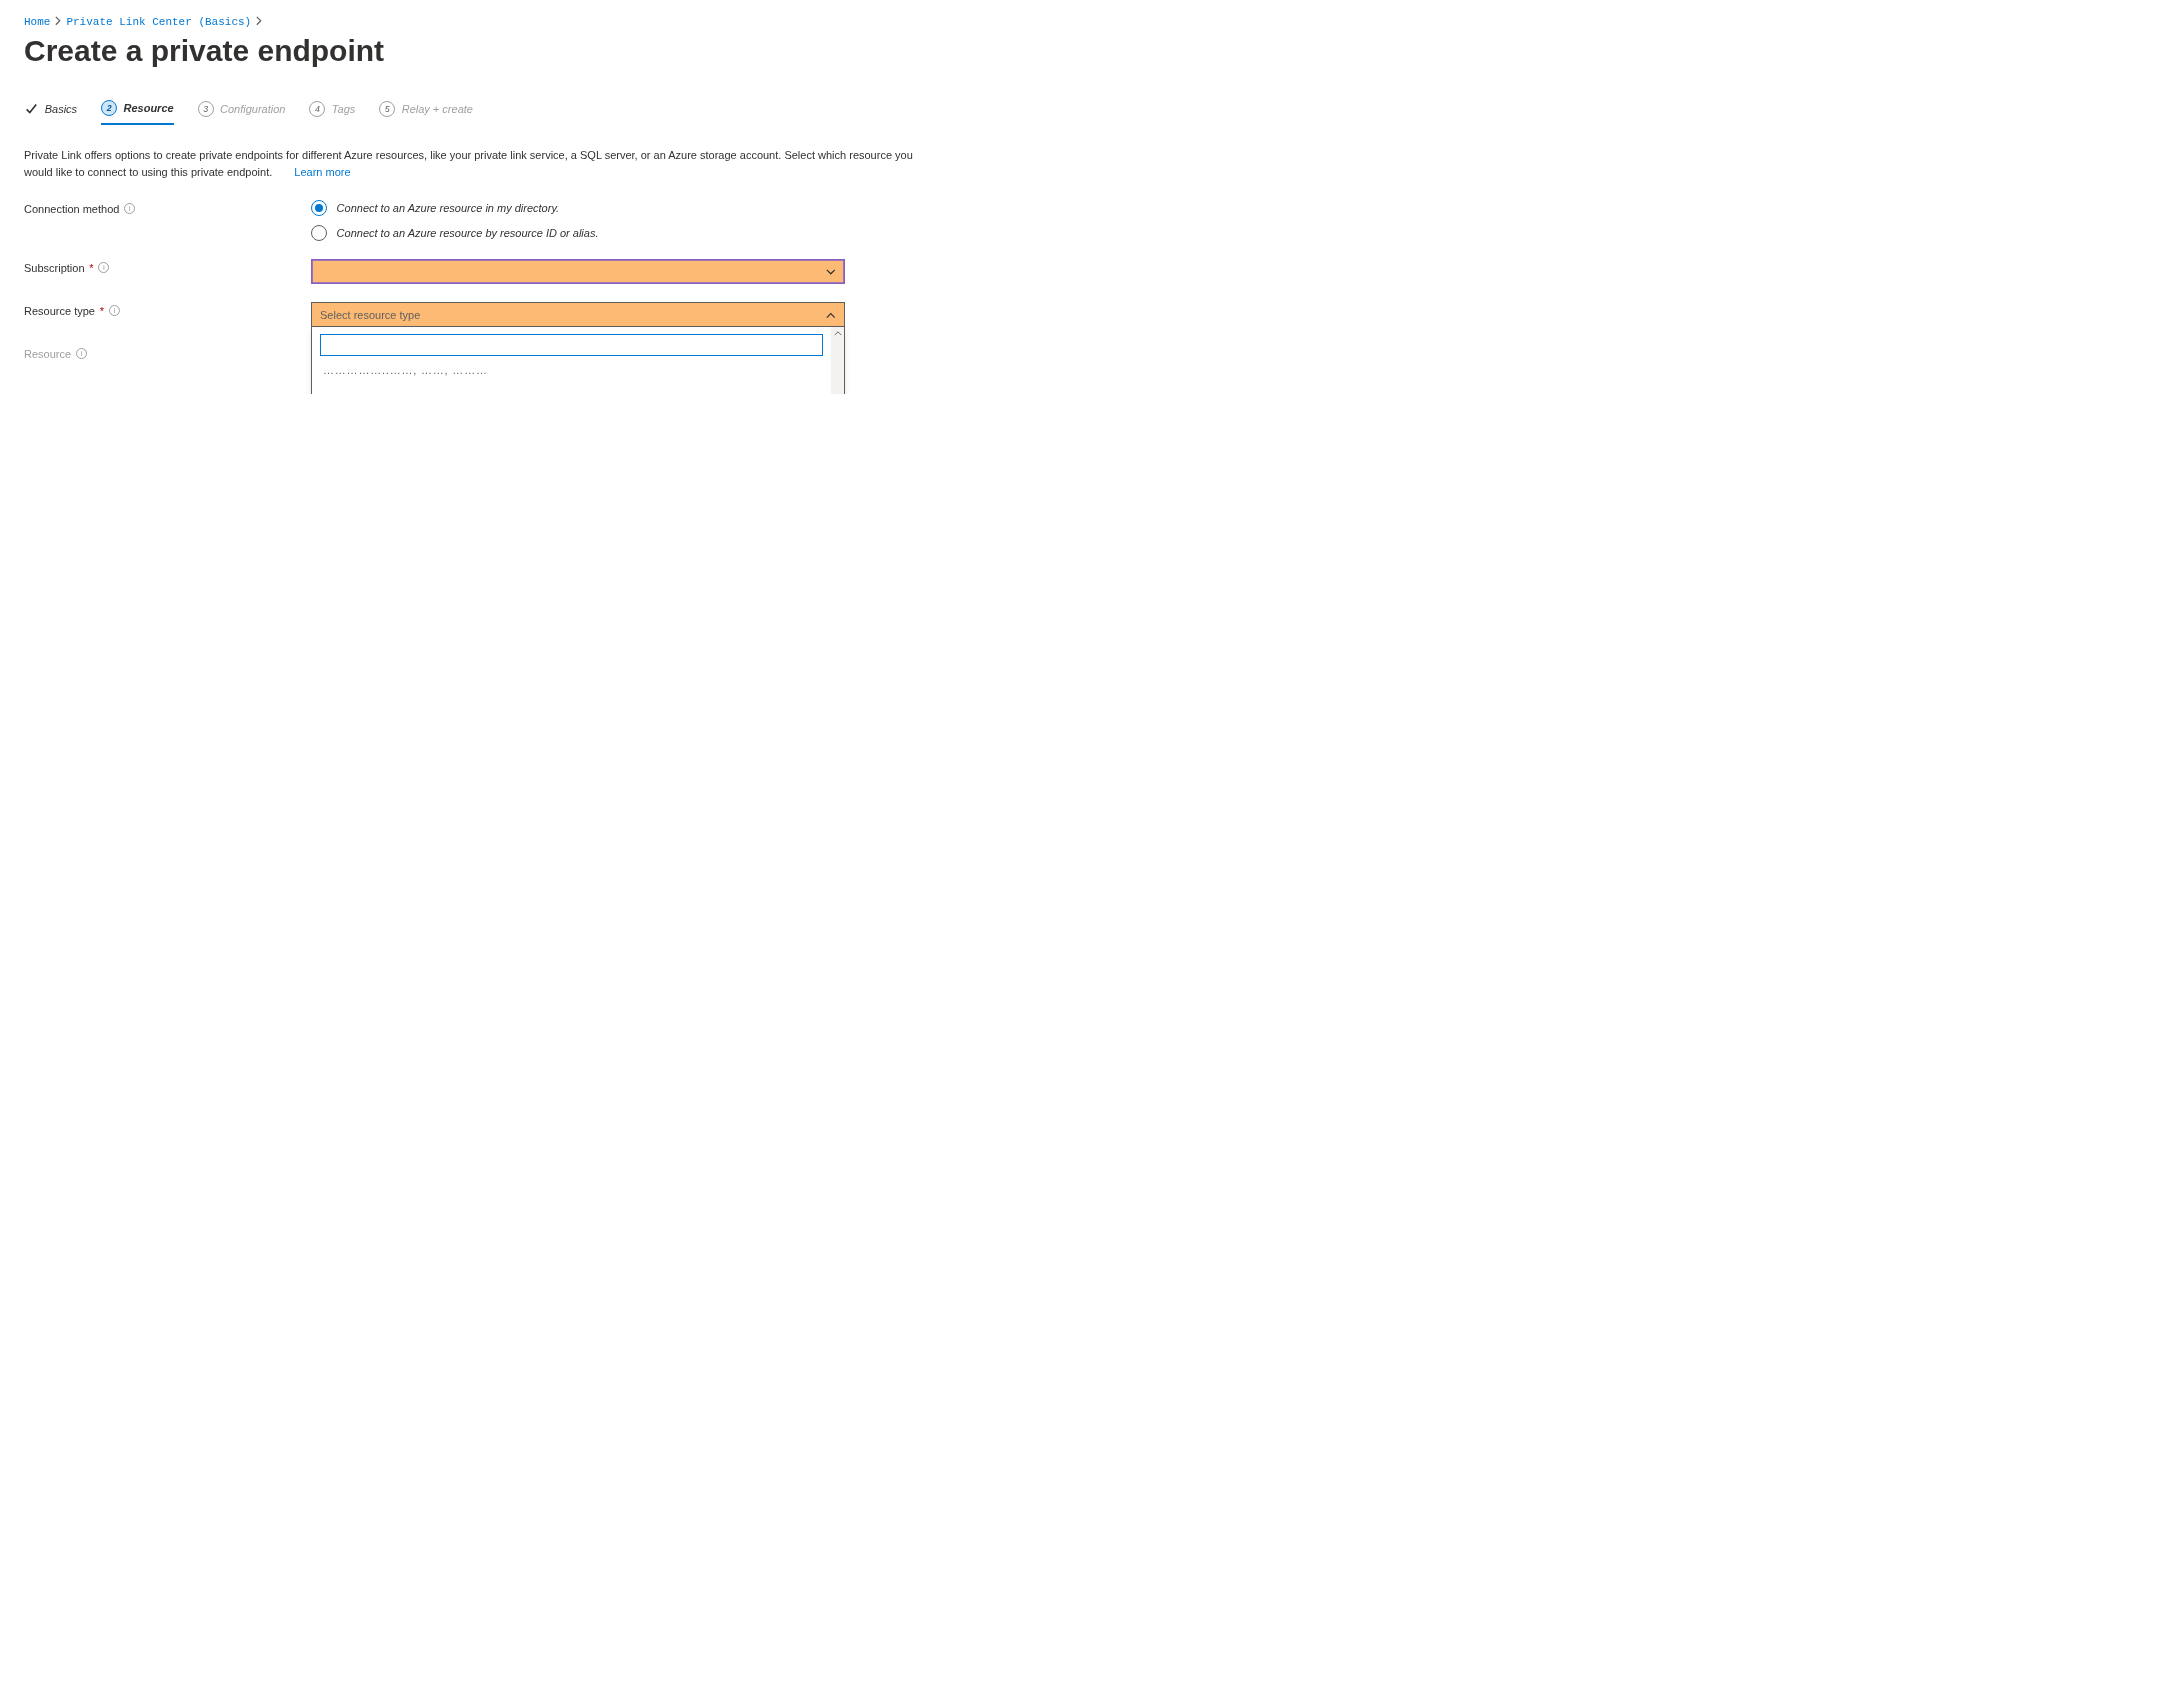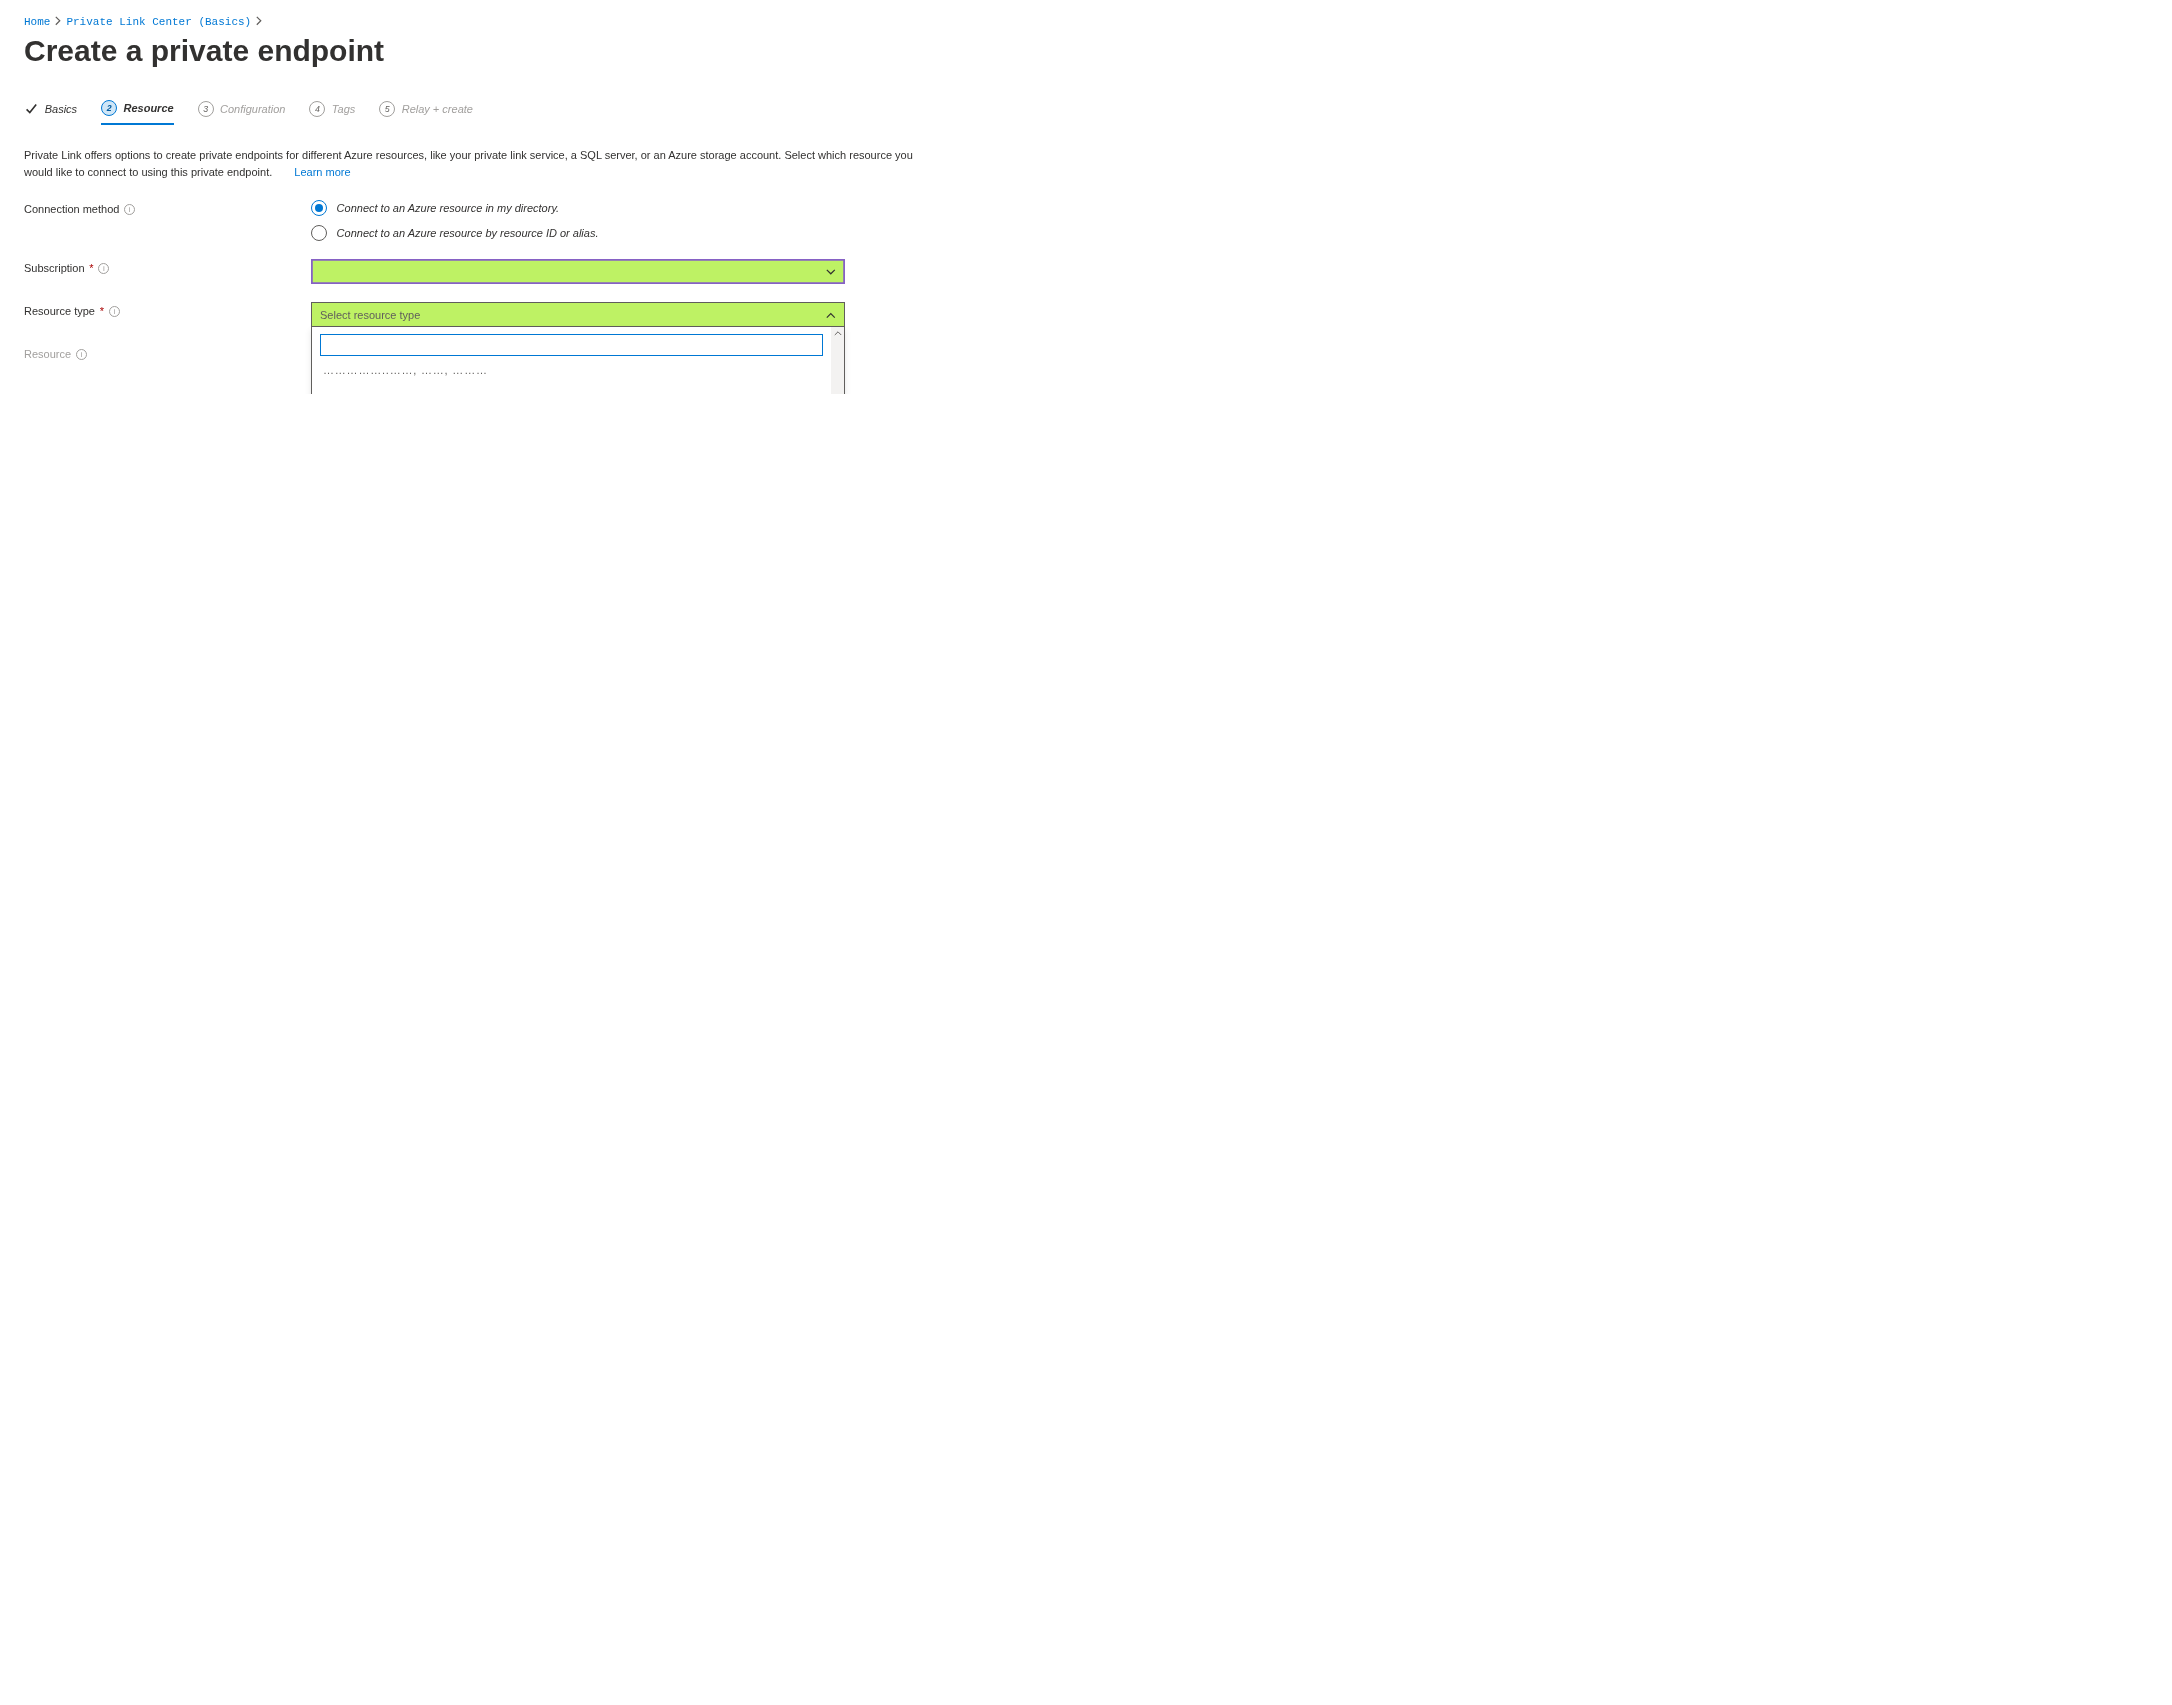--- a/index.html
+++ b/index.html
@@ -17,32 +17,32 @@
     .tabs { display: flex; align-items: center; gap: 24px; border-bottom: none; margin-bottom: 22px; font-style: italic; }
     .tab { display: flex; align-items: center; gap: 6.4px; padding-bottom: 6.4px; cursor: pointer; color: #a19f9d; }
     .tab.completed { color: #323130; }
     .tab.active { color: #323130; font-weight: 600; border-bottom: 2.4px solid #0078d4; }
     .tab .circle { width: 16px; height: 16px; border-radius: 50%; border: 0.8px solid #a19f9d; display: inline-flex; align-items: center; justify-content: center; font-size: 8.8px; color: #605e5c; }
     .tab.active .circle { background: #cfe6f7; border-color: #0078d4; color: #005a9e; font-weight: 600; }
     .tab .check { width: 14.3px; height: 14.3px; display: inline-flex; align-items: center; justify-content: center; }
     .desc { color: #323130; margin-bottom: 19px; line-height: 1.55; max-width: 917px; }
     .desc a { color: #0078d4; text-decoration: none; margin-left: 19px; }
     .form-row { display: flex; align-items: flex-start; margin-bottom: 17.5px; }
-    .form-label { width: 287px; display: flex; align-items: flex-end; gap: 4.8px; color: #323130; font-size: 11px; padding-top: 3.2px; }
+    .form-label { width: 287px; display: flex; align-items: flex-start; gap: 4.8px; color: #323130; font-size: 11px; padding-top: 3.2px; }
     .form-label.muted { color: #a19f9d; }
     .form-label .req { color: #a80000; }
     .info-icon { display:inline-flex; width:11px; height:11px; border:0.8px solid #a19f9d; border-radius:50%; align-items:center; justify-content:center; font-size:8px; color:#a19f9d; line-height:1;}
     .form-control-col { flex: 0 0 534px; }
     .radios { display:flex; flex-direction:column; gap:9.6px;font-style:italic; }
     .radio-opt { display:flex; align-items:center; gap:9.6px; cursor:pointer; }
     .radio-outer { width:16px; height:16px; border-radius:50%; border:1.2px solid #605e5c; display:flex; align-items:center; justify-content:center; }
     .radio-opt.selected .radio-outer { border-color:#0078d4; }
     .radio-inner { width:8px; height:8px; border-radius:50%; background:#0078d4; display:none; }
     .radio-opt.selected .radio-inner { display:block; }
-    .select-box { width:100%; height:25.5px; border:0.8px solid #605e5c; display:flex; align-items:center; justify-content:space-between; padding:0 8px; cursor:pointer; background:#bef264; }
+    .select-box { width:100%; height:25.5px; border:0.8px solid #605e5c; display:flex; align-items:center; justify-content:space-between; padding:0 8px; cursor:pointer; background:#fdba74; }
     .select-box.highlighted { border-color: #8661c5; box-shadow: 0 0 0 0.8px #8661c5 inset; }
     .select-placeholder { color:#605e5c; }
     .chev { display:inline-flex; }
     .dropdown-wrap { position:relative; }
     .dropdown-panel { position:absolute; left:0; right:0; top:25.5px; border:0.8px solid #605e5c; border-top:none; background:#fff; z-index:10; box-shadow:0 3.2px 6.4px rgba(0,0,0,.1); }
     .dropdown-inner { display:flex; }
     .dropdown-list-col { flex:1; }
     .dropdown-scrollbar { width:12.8px; background:#f3f2f1; position:relative; }
     .scroll-arrow { position:absolute; left:0; right:0; height:12.8px; display:flex; align-items:center; justify-content:center; color:#605e5c; font-size:8px; }
     .scroll-arrow.up { top:0; }

